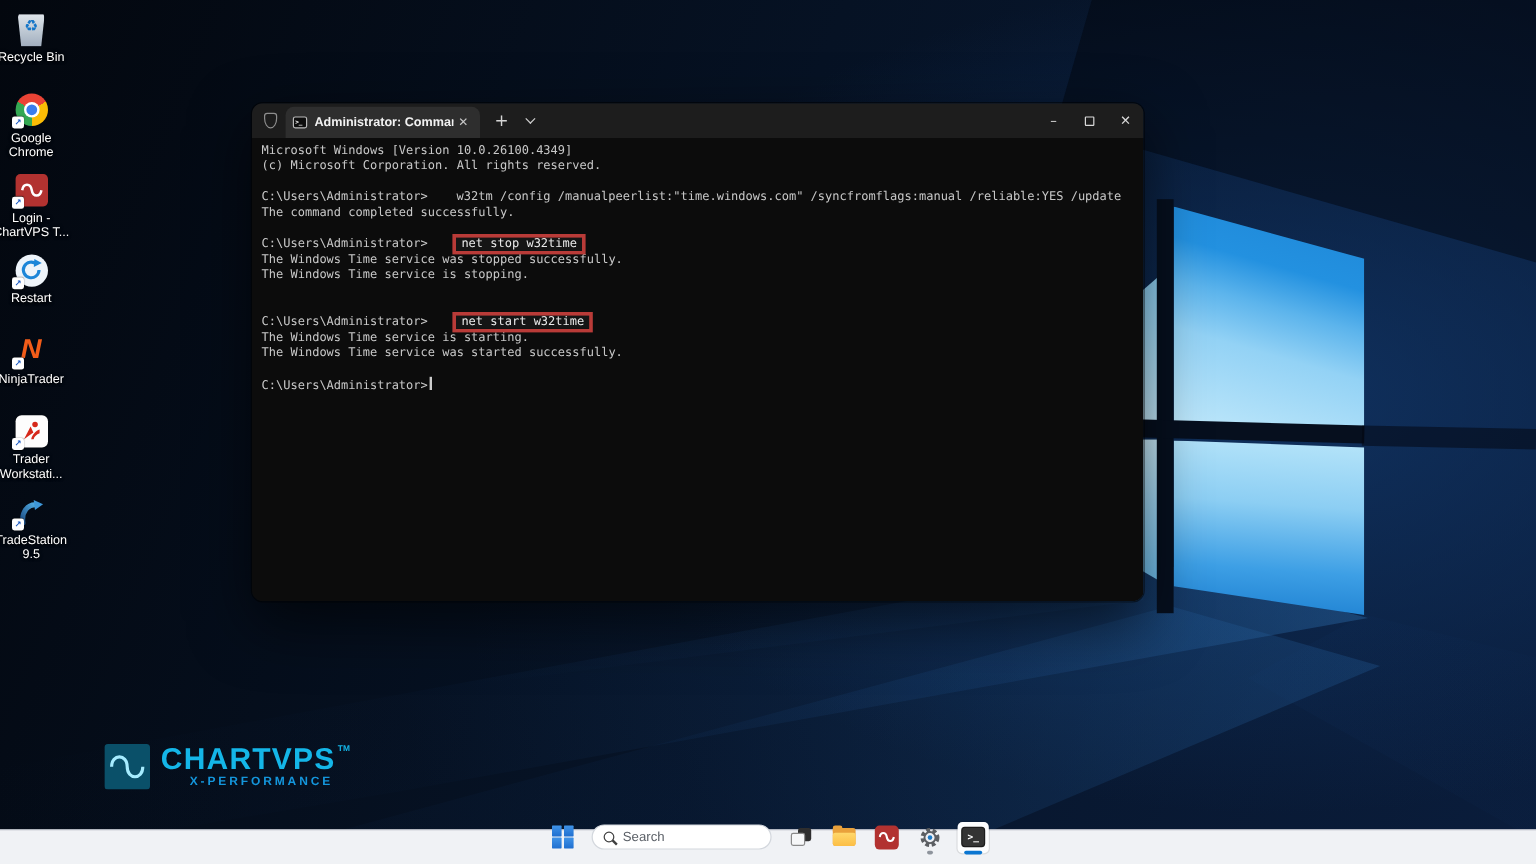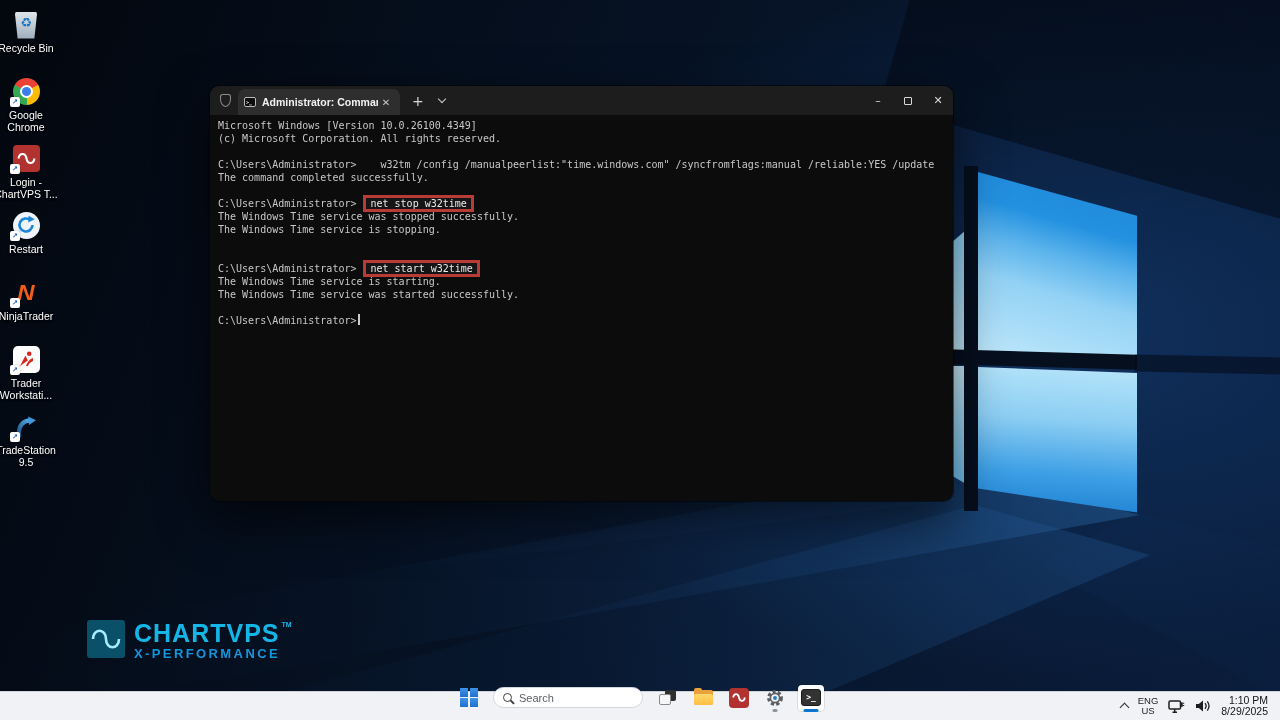--- a/index.html
+++ b/index.html
@@ -77,21 +77,21 @@
   
   .tws { width:27px; height:27px; background:#fdfdfd; border-radius:5px;
     display:flex; align-items:center; justify-content:center; box-shadow:0 0 1px rgba(0,0,0,0.5); }
 
   
   .wm { position:absolute; left:87px; top:620px; z-index:2; display:flex; align-items:flex-start;text-align:right; }
   .wm-text { margin-left:9px; display:flex; flex-direction:column; }
   .wm-row { display:flex; align-items:flex-start; }
   .wm-brand { font-size:25px; font-weight:800; letter-spacing:1px; line-height:26px; color:#14b6e8; }
   .wm-tm { font-size:7px; font-weight:700; color:#14b6e8; margin:1px 0 0 2px; }
-  .wm-sub { font-size:13px; font-weight:700; letter-spacing:2.4px; color:#1496dc;
+  .wm-sub { font-size:10px; font-weight:700; letter-spacing:2.4px; color:#1496dc;
     align-self:flex-end; margin:0 14px 12px 0; }
 
   
   .window { position:absolute; left:210px; top:86px; width:743px; height:415px; z-index:5;
     border-radius:9px; overflow:hidden; display:flex; flex-direction:column;
     box-shadow:0 18px 50px rgba(0,0,0,0.6), 0 0 0 1px rgba(0,0,0,0.5); }
   .titlebar { height:29px; background:#1d1d1d; display:flex; align-items:center; flex:none; }
   .shield { width:11px; height:13px; margin:0 7px 0 10px; border:1.5px solid #8d8d8d;
     border-radius:3px 3px 55% 55% / 3px 3px 70% 70%; }
   .tab { height:26px; margin-top:3px; width:162px; background:#2e2e2e; border-radius:7px 7px 0 0;
@@ -106,21 +106,21 @@
   .tabchev { width:6px; height:6px; border-right:1.4px solid #cfcfcf; border-bottom:1.4px solid #cfcfcf;
     transform:rotate(45deg); margin:-3px 0 0 15px; }
   .tb-spacer { flex:1; }
   .ctl { width:30px; height:100%; display:flex; align-items:center; justify-content:center;
     color:#d9d9d9; font:11px "DejaVu Sans", sans-serif; cursor:default; }
   .ctl-max-box { width:8px; height:8px; border:1.2px solid #d9d9d9; border-radius:1px; }
   .tbody { flex:1; background:#0c0c0c; padding:4px 8px;
     font:10px/13px "DejaVu Sans Mono", monospace; color:#c8c8c8; }
   .term-line { white-space:pre; height:13px; }
   .cmd { margin-left:24px; }
-  .cmd.hl { margin-left:10px; padding:0 4px; color:#eaeaea; background:#151515;
+  .cmd.hl { margin-left:24px; padding:0 4px; color:#eaeaea; background:#151515;
     box-shadow:0 0 0 3px #b93b38; position:relative; z-index:1; }
   .caret { display:inline-block; width:2px; height:11px; background:#cccccc;
     margin-left:2px; vertical-align:-1px; }
 
   
   .taskbar { position:absolute; left:0; right:0; bottom:0; height:29px; z-index:10;
     background:#f0f2f5; border-top:1px solid rgba(110,120,140,0.25); }
   .tb-center { position:absolute; left:50%; top:0; bottom:17px; transform:translateX(-50%);
     display:flex; align-items:center; }
   .tb-item { width:26px; height:26px; margin:0 5px; border-radius:4px; position:relative;
@@ -367,37 +367,15 @@
         </svg>
         <span class="ind ind-gray"></span>
       </div>
 
       <div class="tb-item active-app">
         <span class="termicon">&gt;_</span>
         <span class="ind ind-blue"></span>
       </div>
     </div>
 
-    <div class="tray">
-      <span class="chev"></span>
-      <div class="lang">
-        <div>ENG</div>
-        <div>US</div>
-      </div>
-      <svg width="17" height="15" viewBox="0 0 17 15">
-        <rect x="1" y="2" width="11.5" height="8" rx="1.3" fill="none" stroke="#1d1d1d" stroke-width="1.5"></rect>
-        <path d="M4.5 13.2 h4.5 M6.7 10.2 v3" stroke="#1d1d1d" stroke-width="1.5" fill="none"></path>
-        <rect x="12.9" y="3.4" width="1.8" height="4.4" fill="#1d1d1d"></rect>
-        <path d="M14.8 4.3 h1.4 M14.8 6.5 h1.4" stroke="#1d1d1d" stroke-width="1.1"></path>
-      </svg>
-      <svg width="16" height="14" viewBox="0 0 16 14">
-        <path d="M1 5h2.8L8 1.6v10.8L3.8 9H1z" fill="#1d1d1d"></path>
-        <path d="M10 4.2a4.4 4.4 0 0 1 0 5.6" fill="none" stroke="#1d1d1d" stroke-width="1.3"></path>
-        <path d="M12.3 2.4a7.6 7.6 0 0 1 0 9.2" fill="none" stroke="#1d1d1d" stroke-width="1.3"></path>
-      </svg>
-      <div class="clock">
-        <div>1:10 PM</div>
-        <div>8/29/2025</div>
-      </div>
-    </div>
   </div>
 
 </div>
 
 </body></html>

